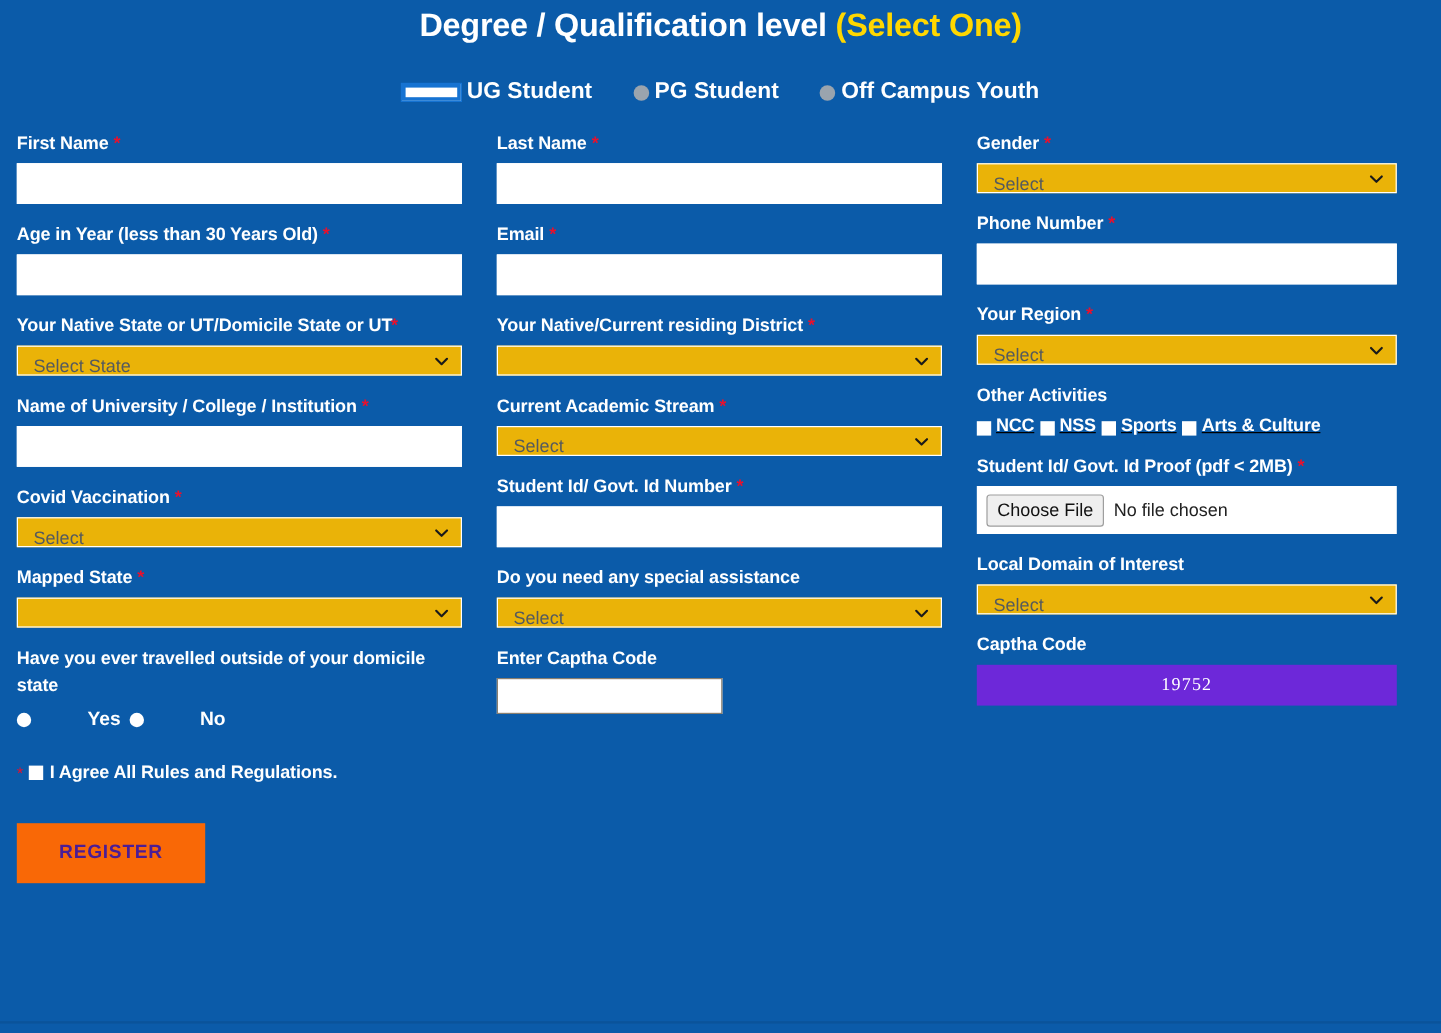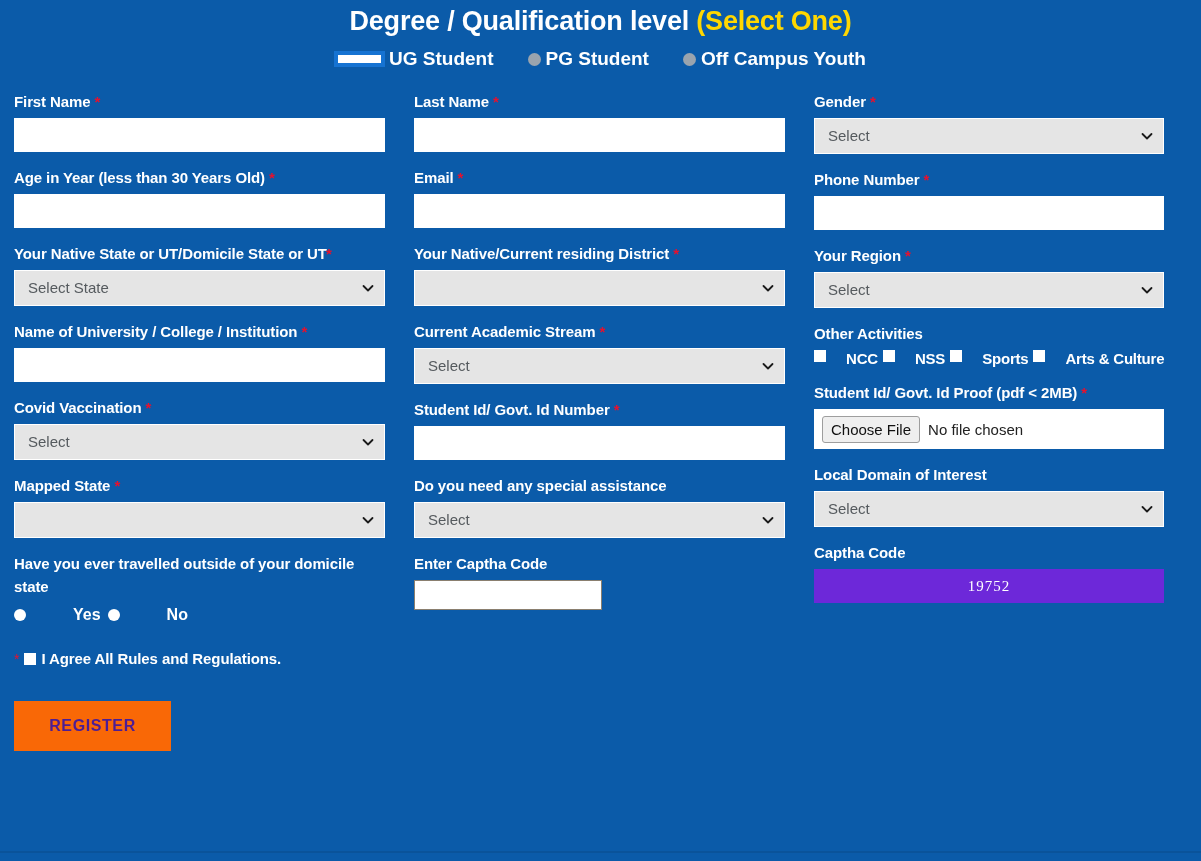--- a/index.html
+++ b/index.html
@@ -18,21 +18,21 @@
   .title {
     font-size: 27px;
     font-weight: bold;
     color: #ffffff;
     letter-spacing: -0.2px;
     line-height: 34px;
   }
   .title .accent { color: #ffd700; }
 
   .degree-options {
-    margin-top: 10px;
+    margin-top: 28px;
     display: flex;
     justify-content: center;
     align-items: center;
     gap: 34px;
   }
   .degree-opt {
     display: flex;
     align-items: center;
     gap: 5px;
     font-size: 19px;
@@ -86,22 +86,22 @@
     font-size: 15px;
     font-family: "Liberation Sans", sans-serif;
     padding: 0 8px;
     color: #222;
     display: block;
   }
 
   .sel-wrap { position: relative; width: 100%; }
   .sel {
     width: 100%;
-    height: 36px;
-    background: #e5e5e5;
+    height: 25px;
+    background: #eab308;
     border: 1px solid #ffffff;
     border-radius: 0;
     font-size: 15px;
     font-family: "Liberation Sans", sans-serif;
     padding: 0 30px 0 13px;
     color: #555a5e;
     line-height: 34px;
     display: block;
     white-space: nowrap;
     overflow: hidden;
@@ -117,21 +117,21 @@
   .chev svg { display: block; }
 
   
   .chk-row {
     display: flex;
     align-items: center;
     gap: 5px;
     margin-top: 5px;
     flex-wrap: nowrap;
   }
-  .chk-item { display: flex; align-items: flex-start; gap: 20px; }
+  .chk-item { display: flex; align-items: flex-end; gap: 4px; text-decoration: underline; }
   .chk-box {
     width: 12px; height: 12px;
     background: #ffffff;
     display: inline-block;
     flex: 0 0 auto;
   }
   .chk-label {
     font-size: 15px;
     font-weight: bold;
     color: #ffffff;

